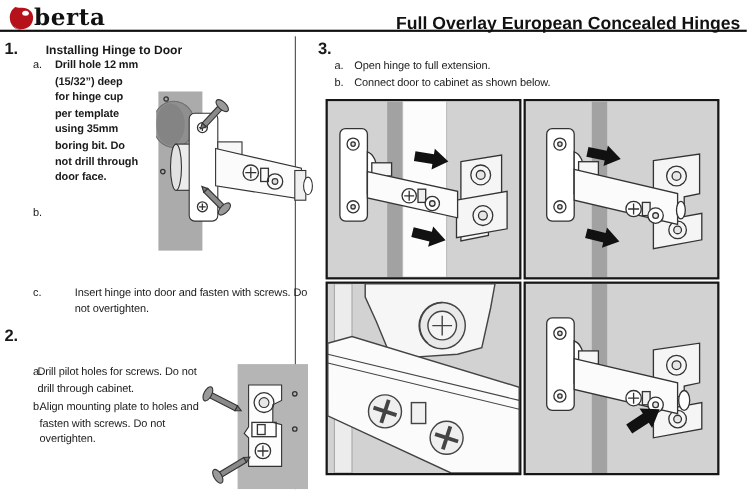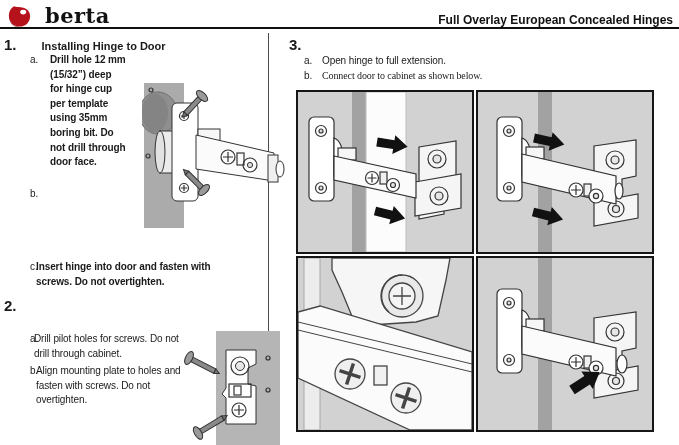--- a/index.html
+++ b/index.html
@@ -2,24 +2,24 @@
 <html style="--brand-red: #b5121b; --brand-red-dark: #6e0c10; --panel-bg: #d2d2d2; --panel-strip: #a2a2a2; --door-gray: #ababab; --cabinet-gray: #b5b5b5; --line: #333333;"><head>
 <meta charset="utf-8">
 <style>
   * { margin:0; padding:0; box-sizing:border-box; }
   html,body { background:#fff; }
   #page {
     position:relative; width:679px; height:445px; background:#fff;
     font-family:"Liberation Sans", sans-serif; color:#1a1a1a; overflow:hidden;
   }
   
-  #brand { position:absolute; left:8px; top:3px; display:flex; align-items:center; gap:14px; }
+  #brand { position:absolute; left:8px; top:3px; display:flex; align-items:center; gap:0; }
   #brand .glyph { width:23px; height:24px; display:block; }
   #brand .word { font-family:"DejaVu Serif", serif; font-weight:bold; font-size:21px; color:#111; letter-spacing:0.5px; }
-  #doc-title { position:absolute; right:6px; top:13px; font-size:12px; font-weight:bold; color:#111; }
+  #doc-title { position:absolute; right:6px; top:13px; font-size:16px; font-weight:bold; color:#111; }
   #header-rule { position:absolute; left:0; top:27px; width:679px; height:2px; background:#111; }
   #col-divider { position:absolute; left:268px; top:33px; width:1px; height:412px; background:#4a4a4a; }
   
   .sec-head { position:absolute; display:flex; align-items:baseline; gap:5px; }
   .sec-num { font-size:15px; font-weight:bold; }
   .sec-title { font-size:11px; font-weight:bold;padding-left:20px; }
   
   .li { position:absolute; font-size:10px; line-height:14.6px; letter-spacing:-0.1px; }
   .li .letter { position:absolute; left:0; top:0; }
   .li .txt { display:block; }
@@ -58,21 +58,21 @@
   </div>
   <div class="li" style="left:30px; top:53px; width:125px;">
     <span class="letter">a.</span>
     <span class="txt" style="margin-left:20px; width:76px;font-weight:bold;">Drill hole 12 mm (15/32”) deep for hinge cup per template using 35mm boring bit. Do not drill through door face.</span>
   </div>
   <div class="li" style="left:30px; top:187px; width:130px;">
     <span class="letter">b.</span>
   </div>
   <div class="li" style="left:30px; top:260px; width:235px;">
     <span class="letter">c.</span>
-    <span class="txt" style="margin-left:6px; width:212px;font-weight:bold;">Insert hinge into door and fasten with screws. Do not overtighten.</span>
+    <span class="txt" style="margin-left:38px; width:212px;">Insert hinge into door and fasten with screws. Do not overtighten.</span>
   </div>
 
   <div class="illus" style="left:142px; top:83px; width:143px; height:145px;">
     <svg viewBox="0 0 143 145" preserveAspectRatio="none">
       <rect x="2" y="0" width="40" height="145" fill="#ababab"></rect>
       <ellipse cx="16" cy="30" rx="19" ry="21" fill="#8f8f8f" stroke="#6f6f6f"></ellipse>
       <ellipse cx="13" cy="30" rx="13" ry="19" fill="#848484"></ellipse>
       <circle cx="9" cy="7" r="2" class="ln"></circle>
       <circle cx="6" cy="73" r="2" class="ln"></circle>
 
@@ -148,21 +148,21 @@
 
   <div class="sec-head" style="left:289px; top:36px;">
     <span class="sec-num">3.</span>
   </div>
   <div class="li" style="left:304px; top:54px; width:280px;">
     <span class="letter">a.</span>
     <span class="txt" style="margin-left:18px;">Open hinge to full extension.</span>
   </div>
   <div class="li" style="left:304px; top:69px; width:280px;">
     <span class="letter">b.</span>
-    <span class="txt" style="margin-left:18px;font-family:Liberation Serif, serif;">Connect door to cabinet as shown below.</span>
+    <span class="txt" style="margin-left:18px;">Connect door to cabinet as shown below.</span>
   </div>
 
   <div id="panel-grid">
 
     <div class="panel">
       <svg viewBox="0 0 174 160" preserveAspectRatio="none">
         <rect width="174" height="160" fill="#d2d2d2"></rect>
         <rect x="54" width="14" height="160" fill="#a2a2a2"></rect>
         <rect x="68" width="40" height="160" fill="#fcfcfc" stroke="#bdbdbd"></rect>
 

